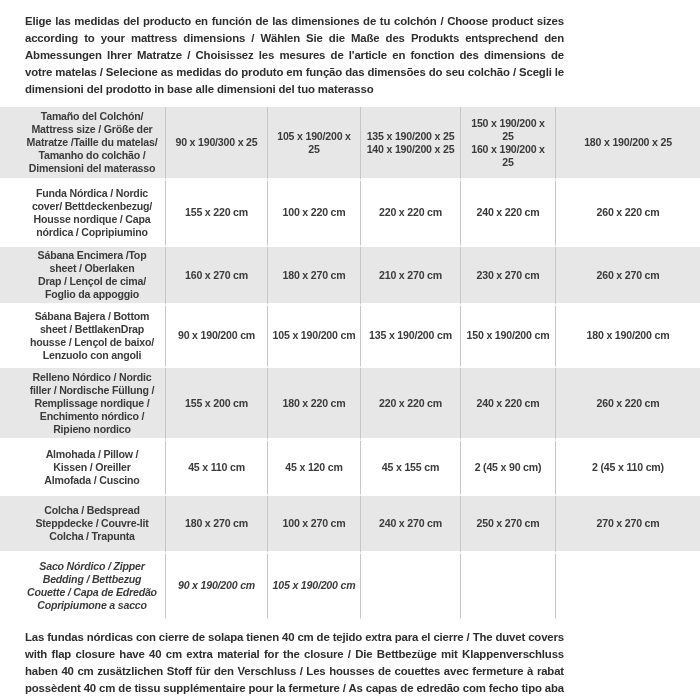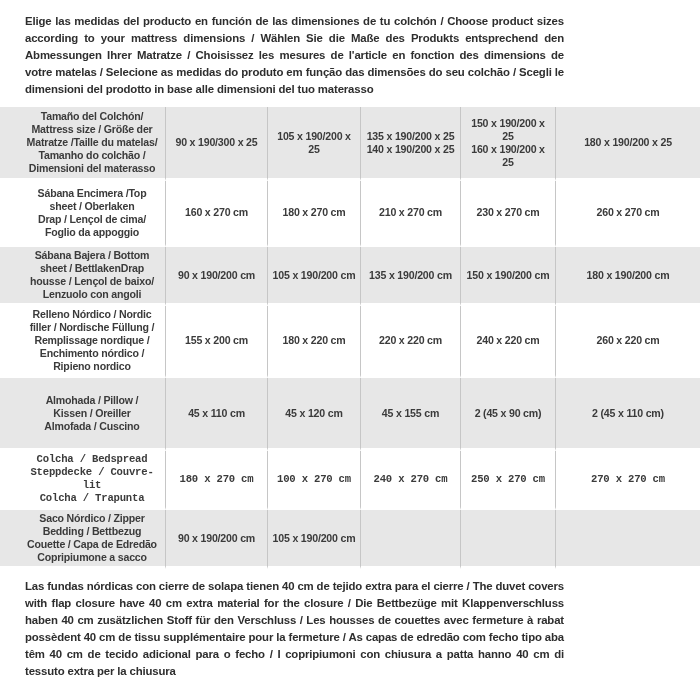--- a/index.html
+++ b/index.html
@@ -49,23 +49,23 @@
   }
   .size-table td + td { border-left: 1px solid #c6c6c6; }
   .size-table tr:nth-child(odd) td { background: #e7e7e7; }
   .size-table tr:nth-child(even) td { background: #ffffff; }
 
   .size-table tr:nth-child(1) { height: 74px; }
   .size-table tr:nth-child(2) { height: 66px; }
   .size-table tr:nth-child(3) { height: 58px; }
   .size-table tr:nth-child(4) { height: 62px; margin-left: 24px; }
   .size-table tr:nth-child(5) { height: 73px; }
-  .size-table tr:nth-child(6) { height: 55px; font-family: Liberation Mono, monospace; }
+  .size-table tr:nth-child(6) { height: 55px; }
   .size-table tr:nth-child(7) { height: 58px; }
-  .size-table tr:nth-child(8) { height: 66px; }
+  .size-table tr:nth-child(8) { height: 66px; font-style: italic; }
 
   .footnote { margin-top: 9px; }
 </style>
 </head>
 <body>
 
 <div class="page">
 
   <p class="intro">Elige las medidas del producto en función de las dimensiones de tu colchón / Choose product sizes according to your mattress dimensions / Wählen Sie die Maße des Produkts entsprechend den Abmessungen Ihrer Matratze / Choisissez les mesures de l'article en fonction des dimensions de votre matelas / Selecione as medidas do produto em função das dimensões do seu colchão / Scegli le dimensioni del prodotto in base alle dimensioni del tuo materasso</p>
 
@@ -85,20 +85,31 @@
 Matratze /Taille du matelas/
 Tamanho do colchão /
 Dimensioni del materasso</td>
         <td>90 x 190/300 x 25</td>
         <td>105 x 190/200 x 25</td>
         <td>135 x 190/200 x 25
 140 x 190/200 x 25</td>
         <td>150 x 190/200 x 25
 160 x 190/200 x 25</td>
         <td>180 x 190/200 x 25</td>
+      </tr>
+      <tr>
+        <td class="label">Funda Nórdica / Nordic
+cover/ Bettdeckenbezug/
+Housse nordique / Capa
+nórdica / Copripiumino</td>
+        <td>155 x 220 cm</td>
+        <td>100 x 220 cm</td>
+        <td>220 x 220 cm</td>
+        <td>240 x 220 cm</td>
+        <td>260 x 220 cm</td>
       </tr>
       <tr>
         <td class="label">Sábana Encimera /Top
 sheet / Oberlaken
 Drap / Lençol de cima/
 Foglio da appoggio</td>
         <td>160 x 270 cm</td>
         <td>180 x 270 cm</td>
         <td>210 x 270 cm</td>
         <td>230 x 270 cm</td>

